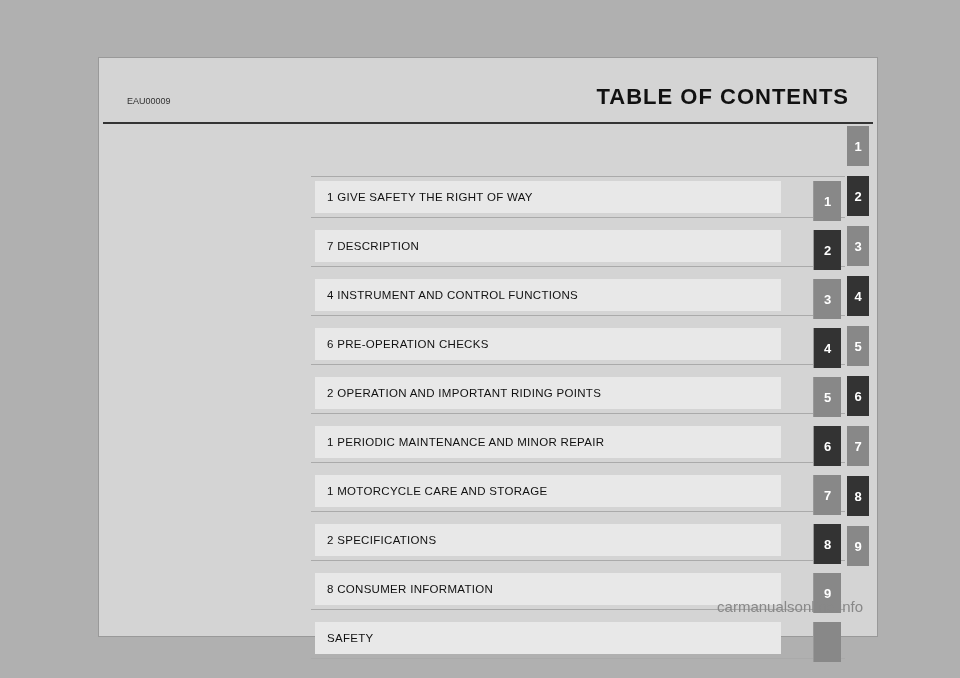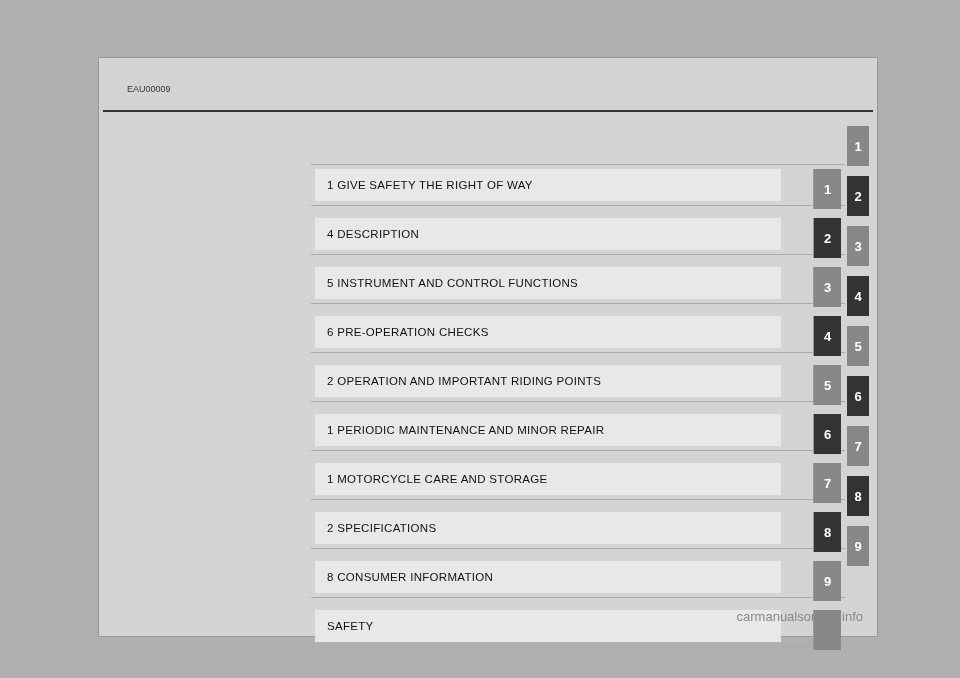--- a/index.html
+++ b/index.html
@@ -123,47 +123,48 @@
       font-size: 13px;
       font-weight: bold;
     }
 
     .side-tab.dark {
       background: #333;
     }
 
     .watermark {
       position: absolute;
-      bottom: 8px;
+      bottom: 17px;
       right: 10px;
-      font-size: 13px;
+      font-size: 15px;
       color: #888;
     }
   </style>
 </head>
 <body>
 
 <div class="page-container">
 
   <div class="header-area">
     <span class="doc-code">EAU00009</span>
+    <span class="page-title">TABLE OF CONTENTS</span>
   </div>
 
   <div class="content-area">
     <div style="flex:1; display:flex; flex-direction:column;">
     <div class="toc-row">
           <div class="toc-cell">1   GIVE SAFETY THE RIGHT OF WAY</div>
           <div class="toc-number-tab">1</div>
         </div>
         <div class="toc-row">
-          <div class="toc-cell">4   DESCRIPTION</div>
+          <div class="toc-cell">7   DESCRIPTION</div>
           <div class="toc-number-tab dark">2</div>
         </div>
         <div class="toc-row">
-          <div class="toc-cell">5   INSTRUMENT AND CONTROL FUNCTIONS</div>
+          <div class="toc-cell">4   INSTRUMENT AND CONTROL FUNCTIONS</div>
           <div class="toc-number-tab">3</div>
         </div>
         <div class="toc-row">
           <div class="toc-cell">6   PRE-OPERATION CHECKS</div>
           <div class="toc-number-tab dark">4</div>
         </div>
         <div class="toc-row">
           <div class="toc-cell">2   OPERATION AND IMPORTANT RIDING POINTS</div>
           <div class="toc-number-tab">5</div>
         </div>

